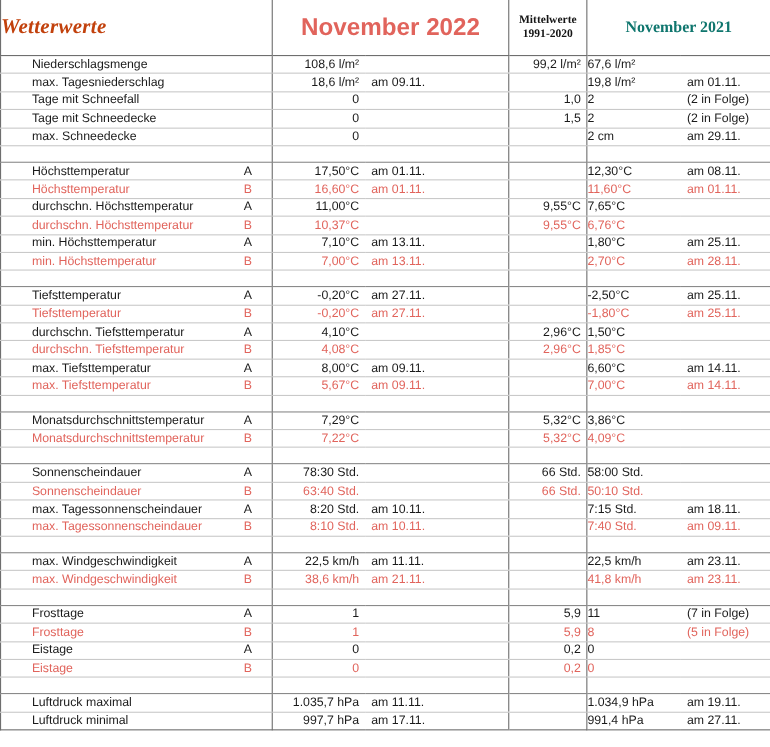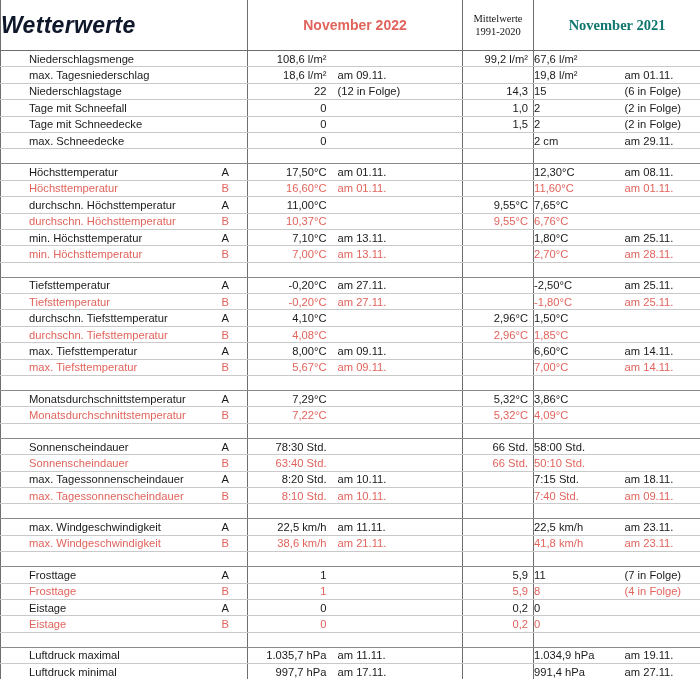--- a/index.html
+++ b/index.html
@@ -35,38 +35,38 @@
     border-bottom: 1.6px solid #6e6e6e;
     padding: 0;
     height: 50px;
     vertical-align: middle;
   }
   .hdr td.hd-left   { border-left: 1.6px solid #6e6e6e; }
   .hdr td.hd-right  { border-right: 1.6px solid #6e6e6e; }
   .hdr td.sep-l     { border-left: 1.1px solid #6e6e6e; }
 
   .title-main {
-    font-family: Liberation Sans, sans-serif;
+    font-family: Liberation Serif, serif;
     font-style: italic;
     font-weight: bold;
-    font-size: 23px;
+    font-size: 19px;
     padding-left: 12px;
     letter-spacing: .3px;
-    color: #0f172a;
+    color: #c2410c;
   }
   .title-2022 {
     text-align: center;
     font-weight: bold;
-    font-size: 14px;
+    font-size: 22px;
     color: #e1645c;
   }
   .title-mw {
     text-align: center;
     font-family: "Liberation Serif", serif;
-    font-weight: normal;
+    font-weight: bold;
     font-size: 10.5px;
     line-height: 1.25;
     color: #151515;
     margin-left: 11px;
   }
   .title-2021 {
     text-align: center;
     font-family: "Liberation Serif", serif;
     font-weight: bold;
     font-size: 14.5px;
@@ -161,29 +161,20 @@
       <tr class="drow">
         <td class="cell-label">max. Tagesniederschlag</td>
         <td class="cell-ab"></td>
         <td class="cell-v1">18,6 l/m²</td>
         <td class="cell-d1">am 09.11.</td>
         <td class="cell-mw"></td>
         <td class="cell-v2">19,8 l/m²</td>
         <td class="cell-d2">am 01.11.</td>
       </tr>
       <tr class="drow">
-        <td class="cell-label">Niederschlagstage</td>
-        <td class="cell-ab"></td>
-        <td class="cell-v1">22</td>
-        <td class="cell-d1">(12 in Folge)</td>
-        <td class="cell-mw">14,3</td>
-        <td class="cell-v2">15</td>
-        <td class="cell-d2">(6 in Folge)</td>
-      </tr>
-      <tr class="drow">
         <td class="cell-label">Tage mit Schneefall</td>
         <td class="cell-ab"></td>
         <td class="cell-v1">0</td>
         <td class="cell-d1"></td>
         <td class="cell-mw">1,0</td>
         <td class="cell-v2">2</td>
         <td class="cell-d2">(2 in Folge)</td>
       </tr>
       <tr class="drow">
         <td class="cell-label">Tage mit Schneedecke</td>
@@ -434,21 +425,21 @@
         <td class="cell-v2">11</td>
         <td class="cell-d2">(7 in Folge)</td>
       </tr>
       <tr class="drow variant-b">
         <td class="cell-label">Frosttage</td>
         <td class="cell-ab">B</td>
         <td class="cell-v1">1</td>
         <td class="cell-d1"></td>
         <td class="cell-mw">5,9</td>
         <td class="cell-v2">8</td>
-        <td class="cell-d2">(4 in Folge)</td>
+        <td class="cell-d2">(5 in Folge)</td>
       </tr>
       <tr class="drow">
         <td class="cell-label">Eistage</td>
         <td class="cell-ab">A</td>
         <td class="cell-v1">0</td>
         <td class="cell-d1"></td>
         <td class="cell-mw">0,2</td>
         <td class="cell-v2">0</td>
         <td class="cell-d2"></td>
       </tr>

